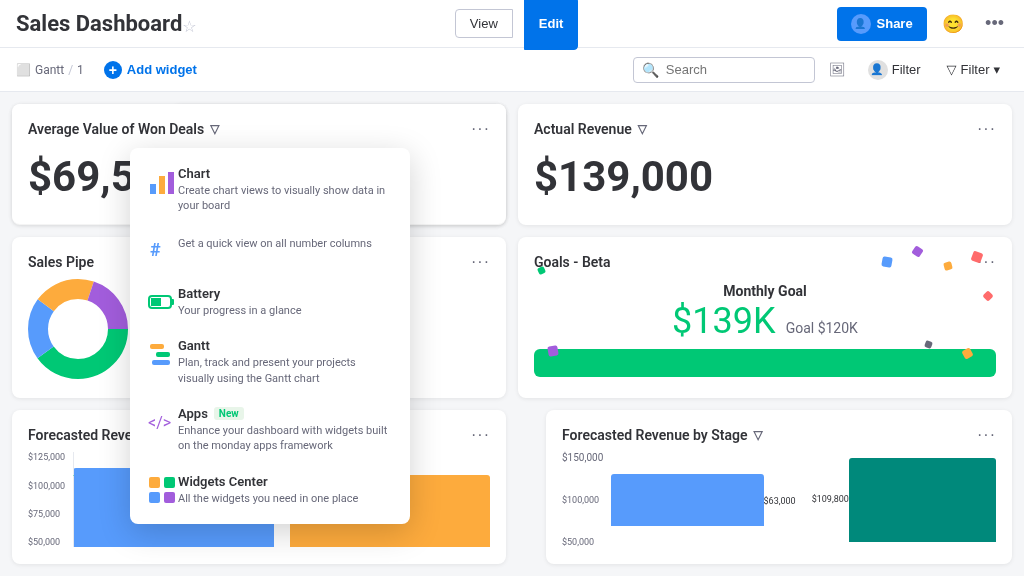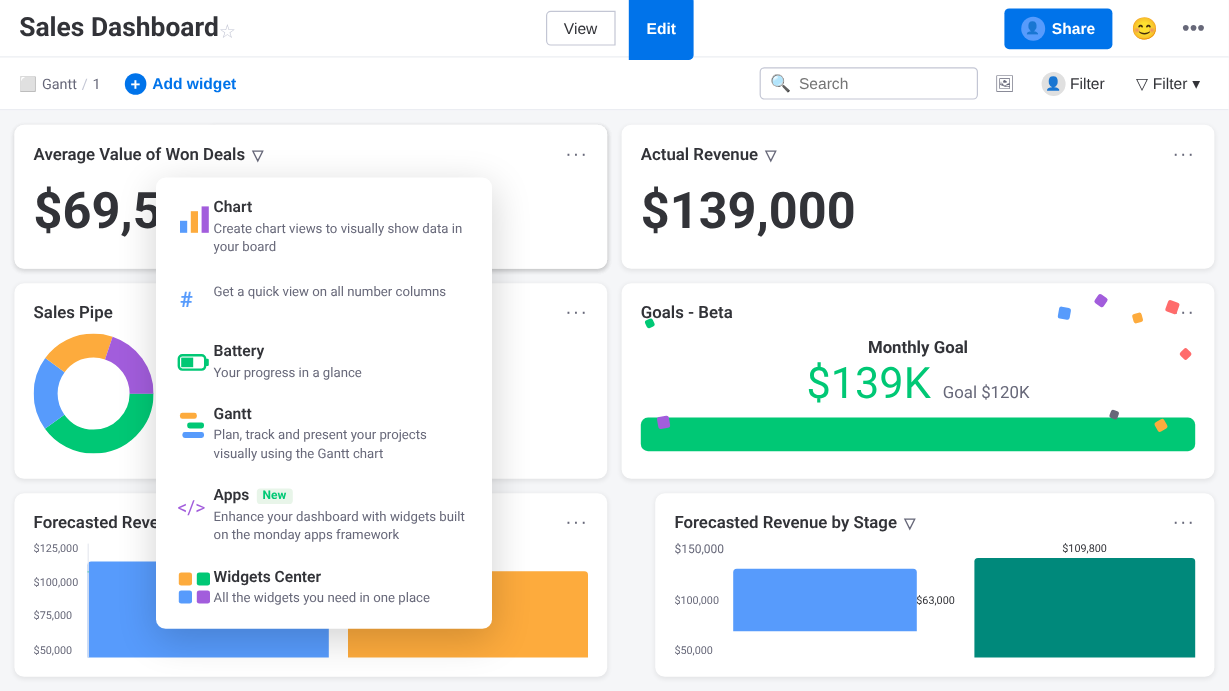--- a/index.html
+++ b/index.html
@@ -341,21 +341,21 @@
         <span style="font-size:10px;color:#676879;">$150,000</span>
         <span style="font-size:9px;color:#676879;">$100,000</span>
         <span style="font-size:9px;color:#676879;">$50,000</span>
       </div>
       <div style="flex:1;display:flex;align-items:flex-end;gap:16px;height:95px;">
         <div style="flex:1;display:flex;flex-direction:row;align-items:center;height:100%;">
           <div style="width:100%;background:#579bfc;height:55%;border-radius:3px 3px 0 0;display:flex;align-items:flex-start;justify-content:center;">
           </div>
           <span style="font-size:9px;color:#323338;margin-top:2px;">$63,000</span>
         </div>
-        <div style="flex:1;display:flex;flex-direction:column;align-items:center;justify-content:flex-end;height:100%;">
+        <div style="flex:1;display:flex;flex-direction:row;align-items:center;justify-content:flex-end;height:100%;">
           <span style="font-size:9px;color:#323338;margin-bottom:2px;">$109,800</span>
           <div style="width:100%;background:#00897b;height:88%;border-radius:3px 3px 0 0;">
           </div>
         </div>
       </div>
     </div>
   </div>
 
   <div class="widget-card" style="position:absolute; left:12px; top:12px; width:calc(50% - 18px); min-height:110px;">
     <div class="widget-header">

